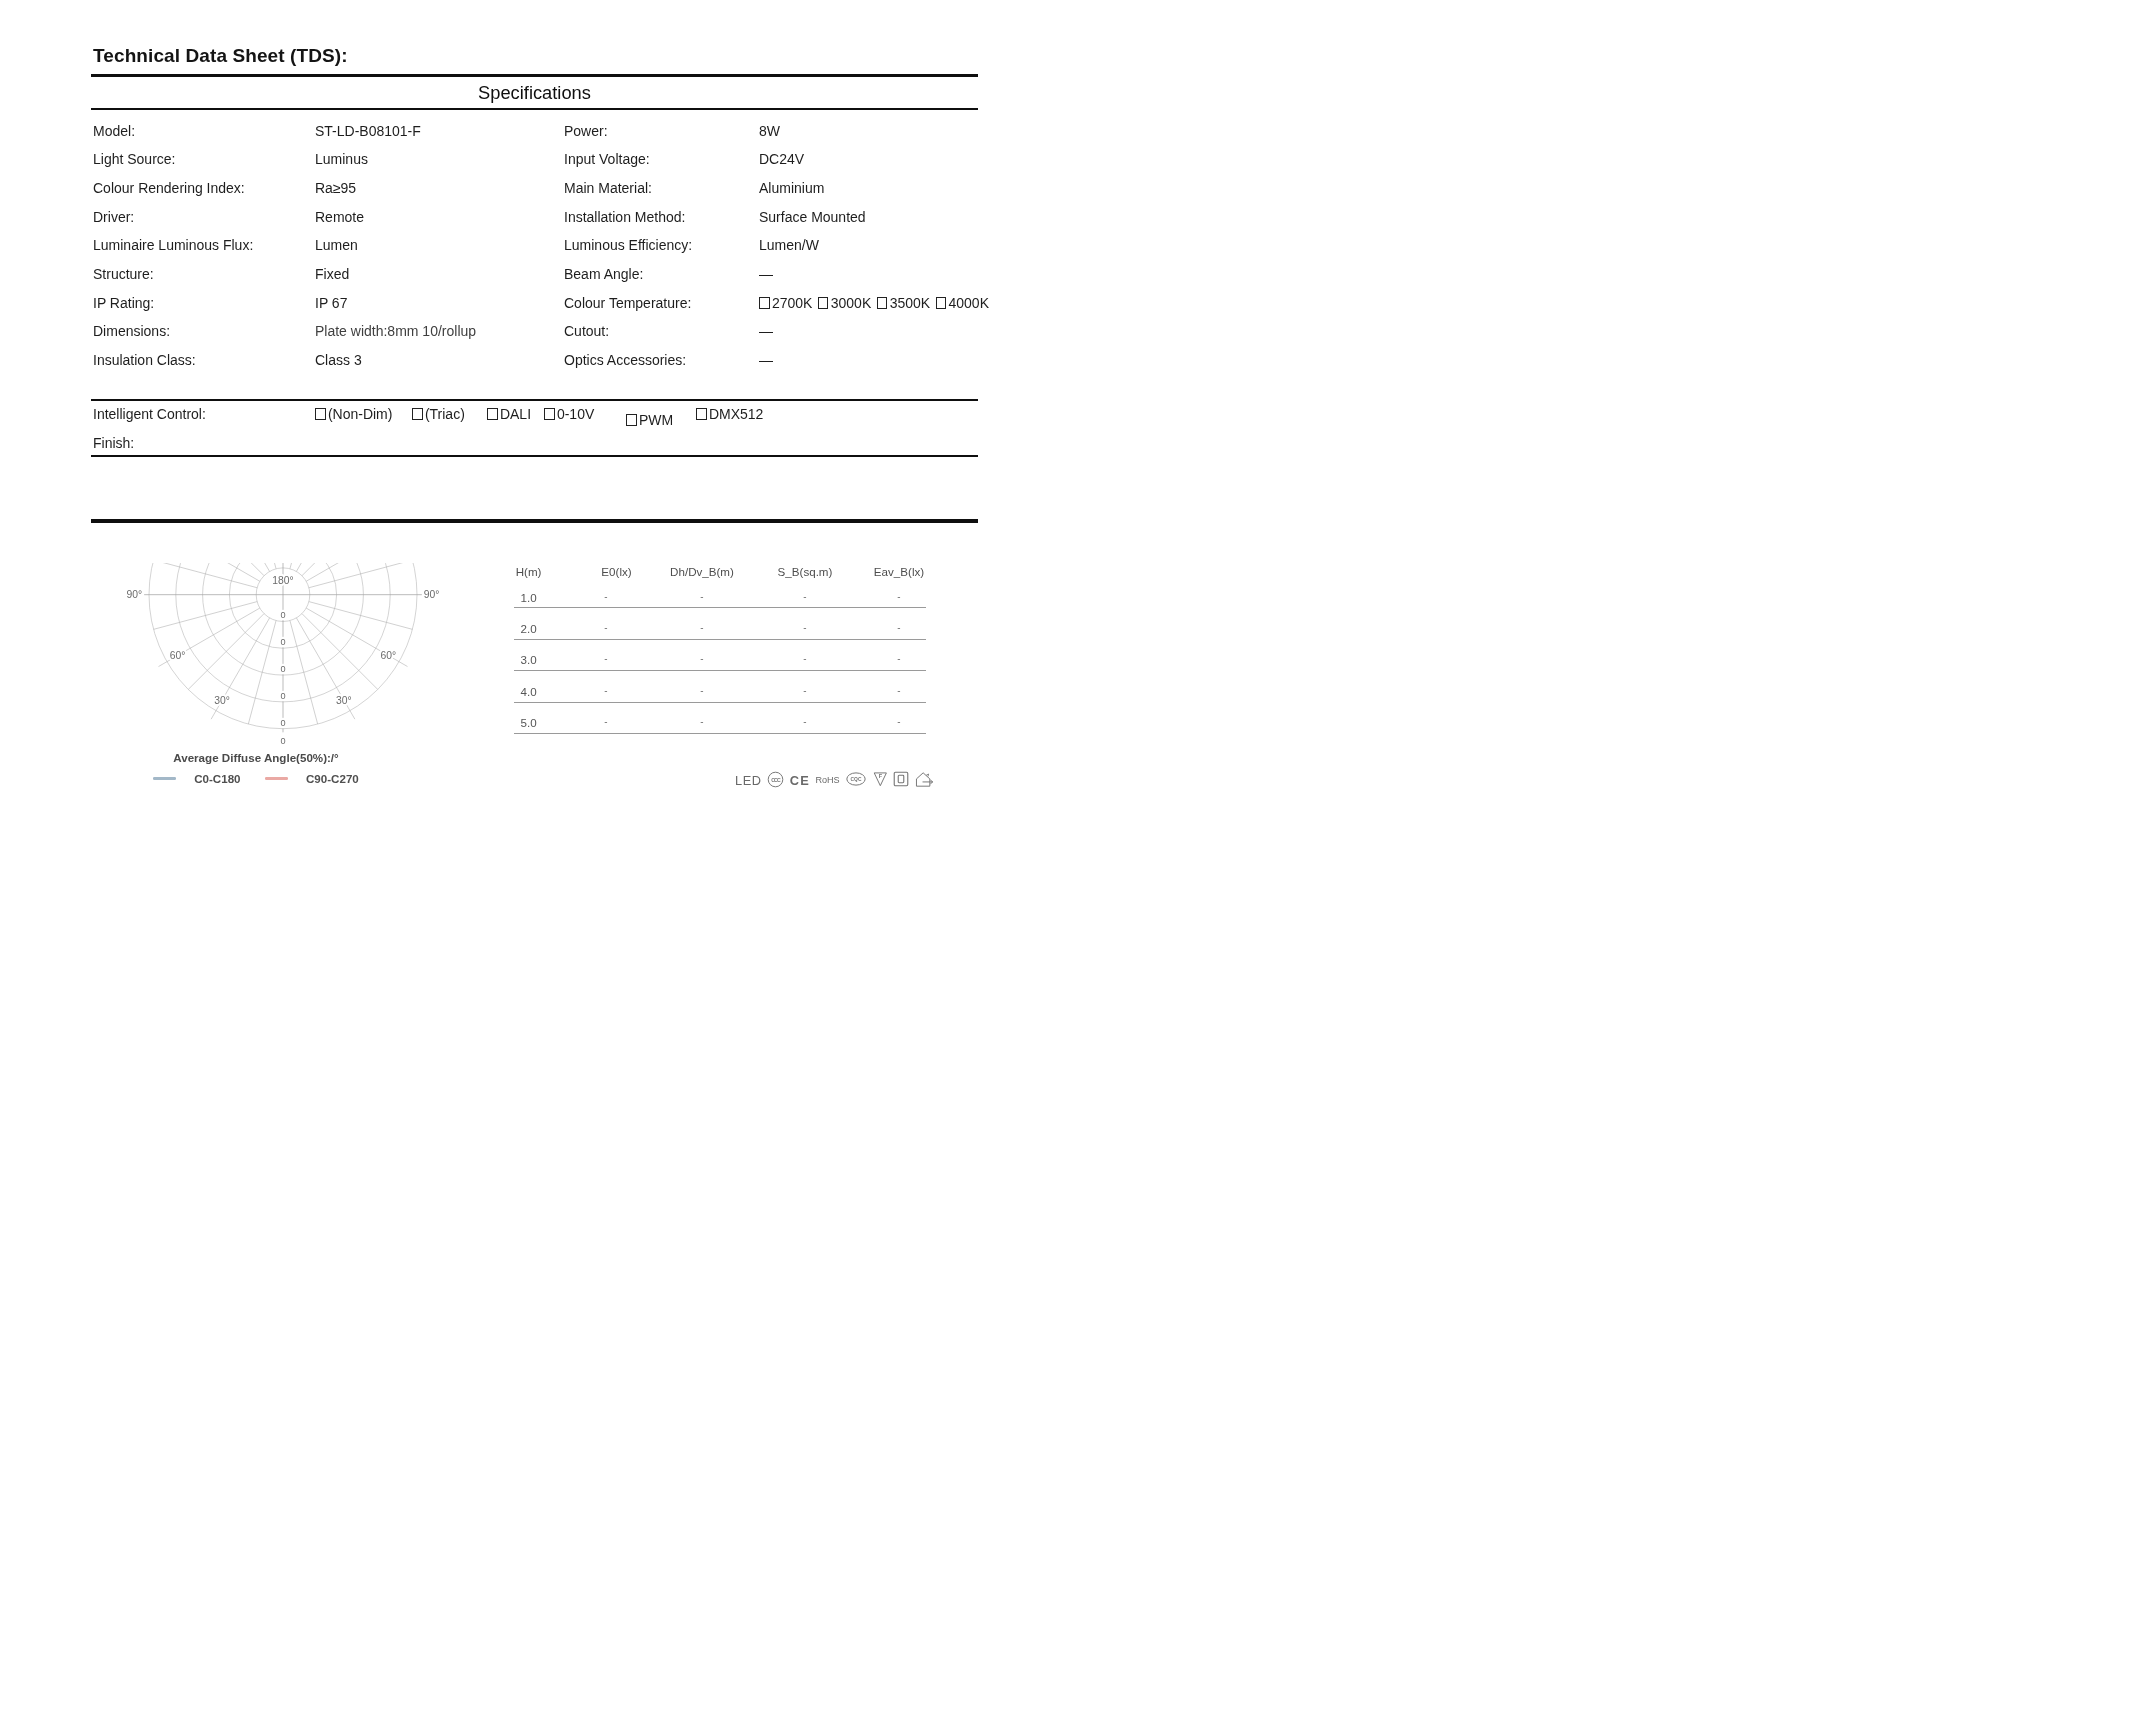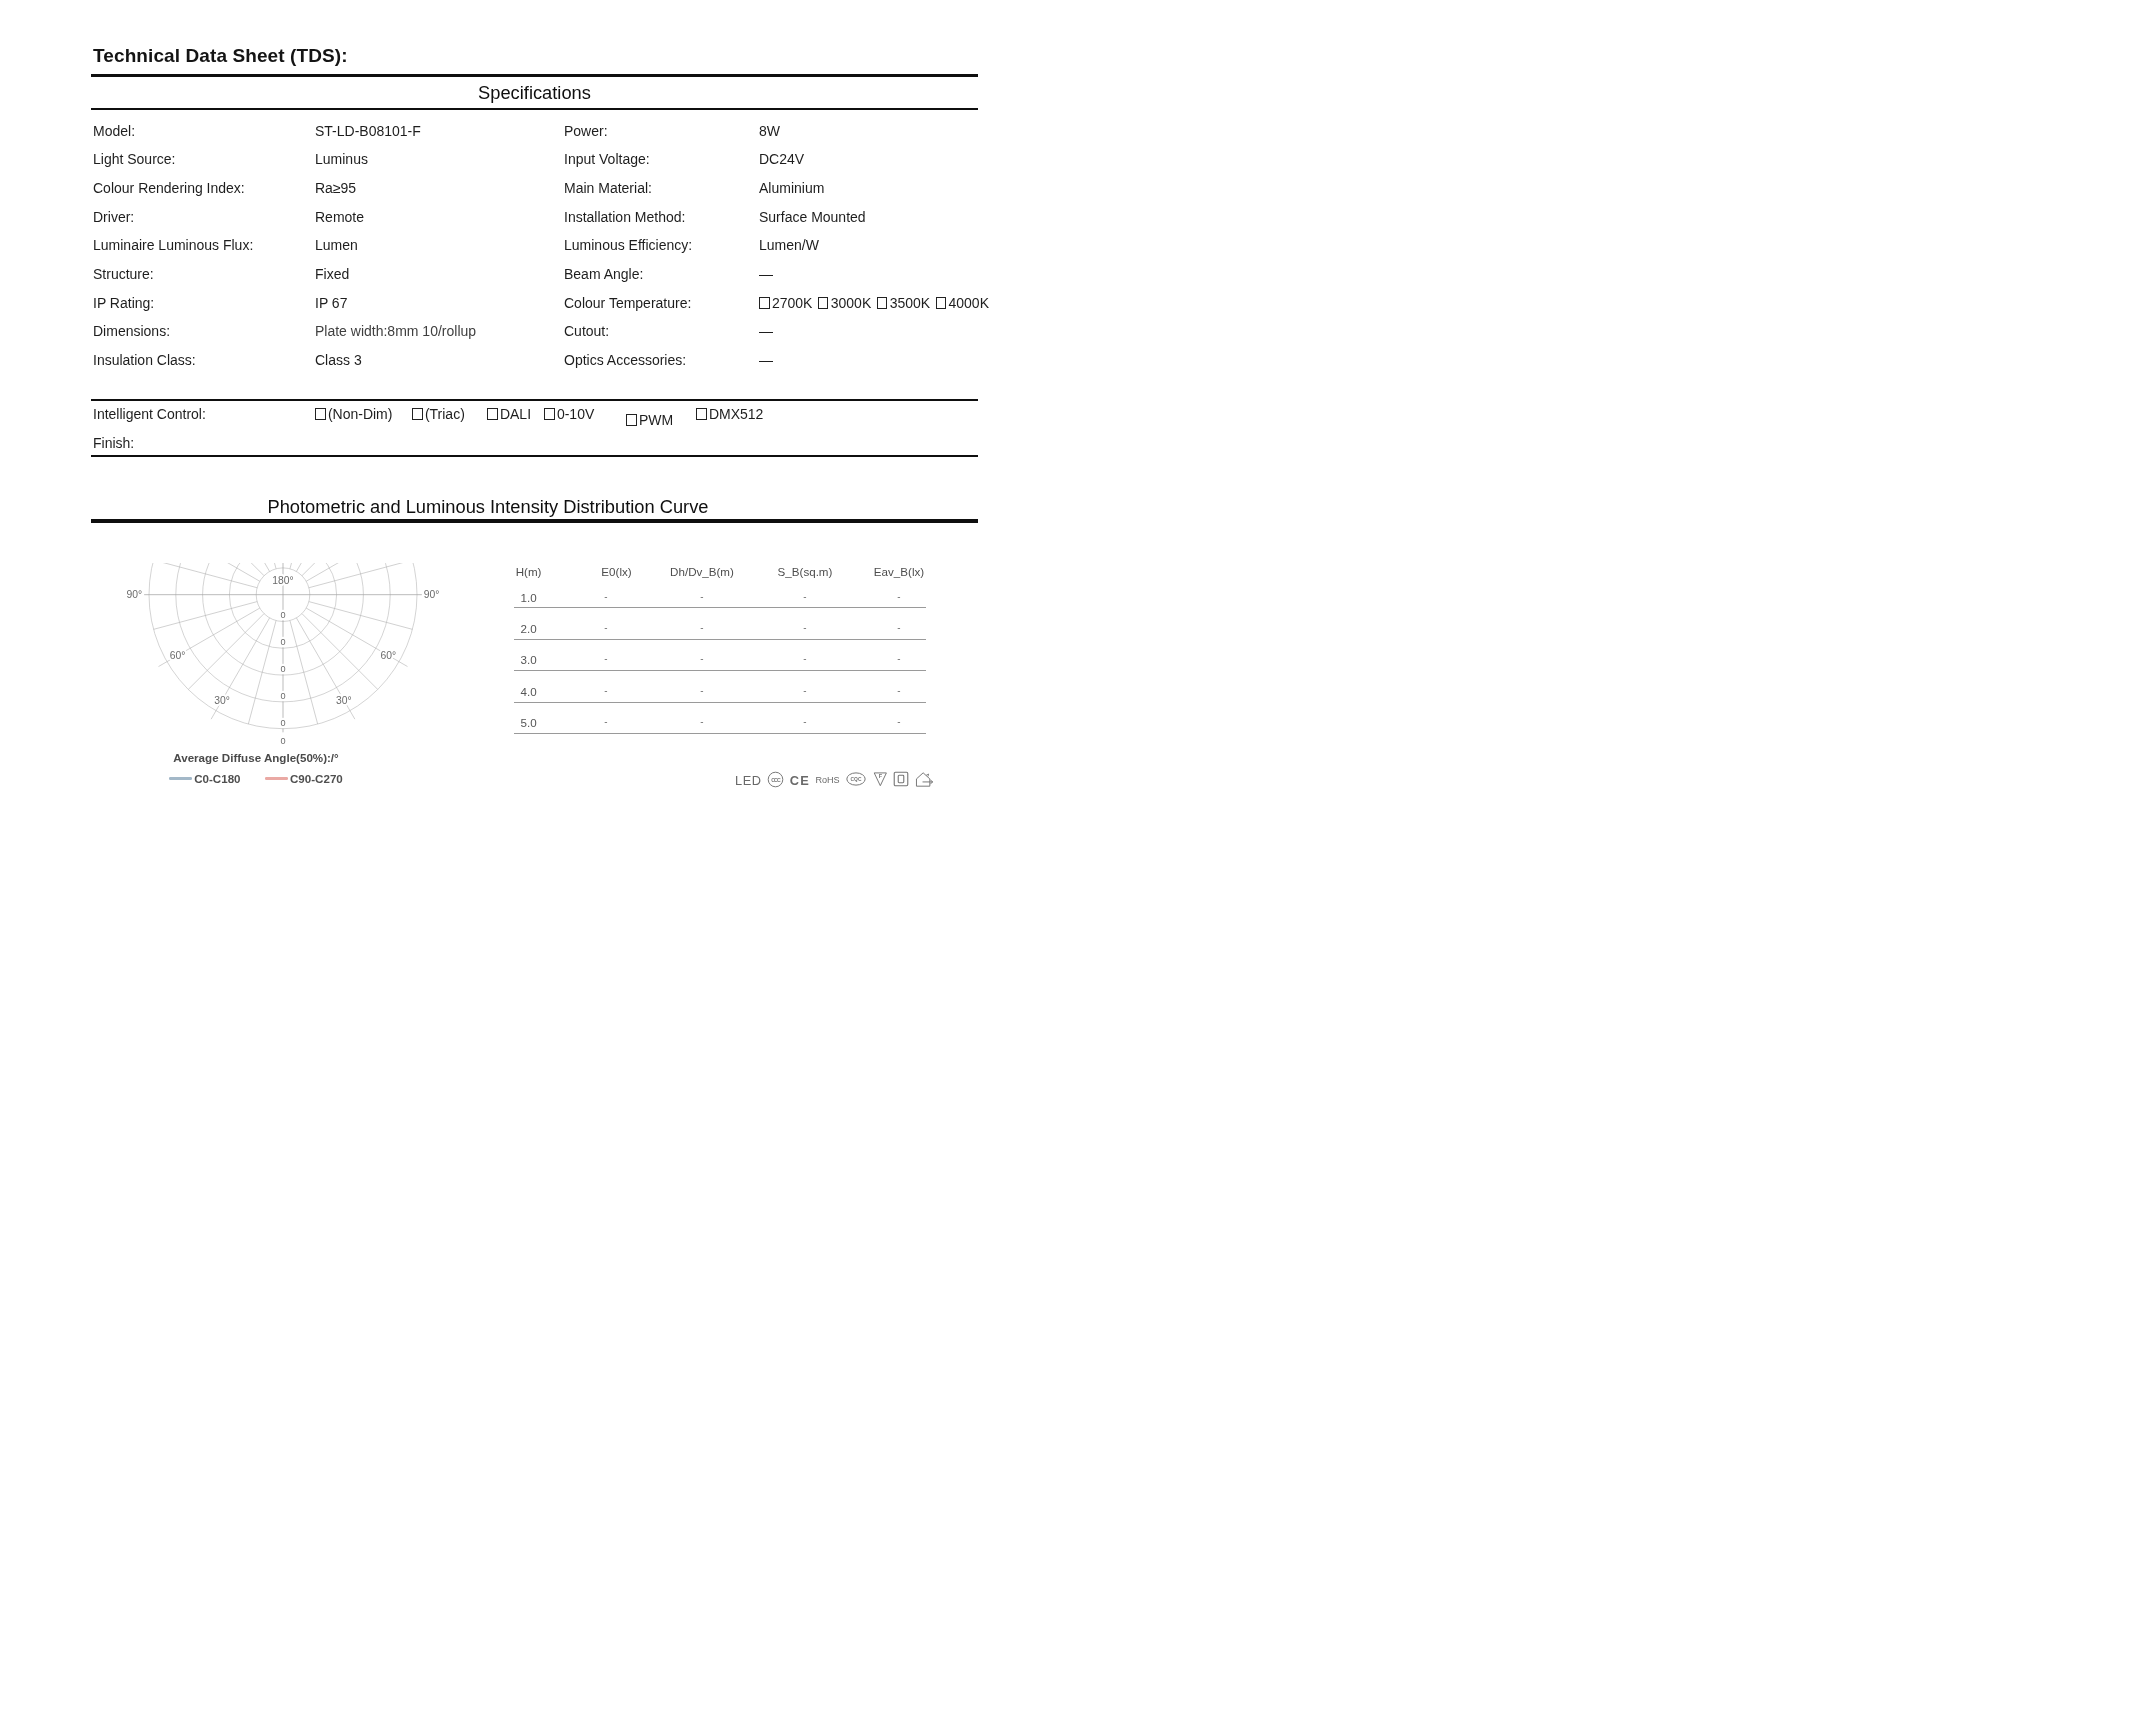--- a/index.html
+++ b/index.html
@@ -19,21 +19,21 @@
   .opt .cbx{margin-right:2.4px;}
   #ic-label{position:absolute;left:93px;top:406px;font-size:14px;}
   .ic-opt{position:absolute;top:406px;font-size:14px;}
   #finish-label{position:absolute;left:93px;top:435px;font-size:14px;}
   #polar{position:absolute;left:112px;top:563px;}
   svg text{font-family:"Liberation Sans",sans-serif;}
   #caption{position:absolute;left:112px;top:751px;width:288px;text-align:center;
            font-size:11.6px;font-weight:600;color:#4a4a4a;}
   #legend{position:absolute;left:112px;top:772px;width:288px;display:flex;justify-content:center;
           gap:24.4px;align-items:center;}
-  .legend-item{display:flex;align-items:center;gap:2px;font-size:11.6px;color:#4f4f4f;font-weight:600;}
+  .legend-item{display:flex;align-items:center;gap:18px;font-size:11.6px;color:#4f4f4f;font-weight:600;}
   .swatch{width:23px;height:2.4px;border-radius:1.2px;display:inline-block;}
   #photo-table{position:absolute;left:514px;top:565px;width:421px;height:183px;color:#555;}
   .th{position:absolute;top:0;transform:translateX(-50%);font-size:11.6px;color:#4d4d4d;white-space:nowrap;}
   .td{position:absolute;transform:translateX(-50%);font-size:11.6px;white-space:nowrap;}
   .td.dash{font-size:9.8px;}
   .tline{position:absolute;left:0;width:412px;height:1.2px;background:#9a9a9a;}
   .certs{position:absolute;left:735px;top:768px;height:24.4px;display:flex;align-items:center;gap:5.5px;color:#696969;}
   .certs .led{font-size:12.8px;letter-spacing:0.6px;}
   .certs .ce{font-size:12.8px;letter-spacing:1.2px;font-weight:600;}
   .certs .rohs{font-size:9.1px;font-weight:400;}
@@ -112,21 +112,20 @@
       <span class="ic-opt" style="left: 315px;"><span class="opt"><span class="cbx"></span><span>(Non-Dim)</span></span></span>
       <span class="ic-opt" style="left: 412px;"><span class="opt"><span class="cbx"></span><span>(Triac)</span></span></span>
       <span class="ic-opt" style="left: 487px;"><span class="opt"><span class="cbx"></span><span>DALI</span></span></span>
       <span class="ic-opt" style="left: 536px; margin-left: 8px;"><span class="opt"><span class="cbx"></span><span>0-10V</span></span></span>
       <span class="ic-opt" style="left: 626px; margin-top: 6px;"><span class="opt"><span class="cbx"></span><span>PWM</span></span></span>
       <span class="ic-opt" style="left: 696px;"><span class="opt"><span class="cbx"></span><span>DMX512</span></span></span>
     </div>
   <div id="finish-label">Finish:</div>
   <div class="rule" style="top:455px;height:1.8px;"></div>
 
-  <div id="photo-heading">Photometric and Luminous Intensity Distribution Curve</div>
   <div class="rule" style="top:519px;height:3.7px;"></div>
 
   <svg id="polar" width="342" height="201" viewBox="0 0 560 330">
       <circle cx="280" cy="52" r="44" fill="none" stroke="#b7b7b7" stroke-width="1"></circle>
       <circle cx="280" cy="52" r="88" fill="none" stroke="#b7b7b7" stroke-width="1"></circle>
       <circle cx="280" cy="52" r="132" fill="none" stroke="#b7b7b7" stroke-width="1"></circle>
       <circle cx="280" cy="52" r="176" fill="none" stroke="#b7b7b7" stroke-width="1"></circle>
       <circle cx="280" cy="52" r="220" fill="none" stroke="#b7b7b7" stroke-width="1"></circle>
       <line x1="268.6119620154891" y1="94.500736356719" x2="223.05981007744543" y2="264.503681783595" stroke="#b3b3b3" stroke-width="1"></line>
       <line x1="291.3880379845109" y1="94.500736356719" x2="336.94018992255457" y2="264.503681783595" stroke="#b3b3b3" stroke-width="1"></line>

